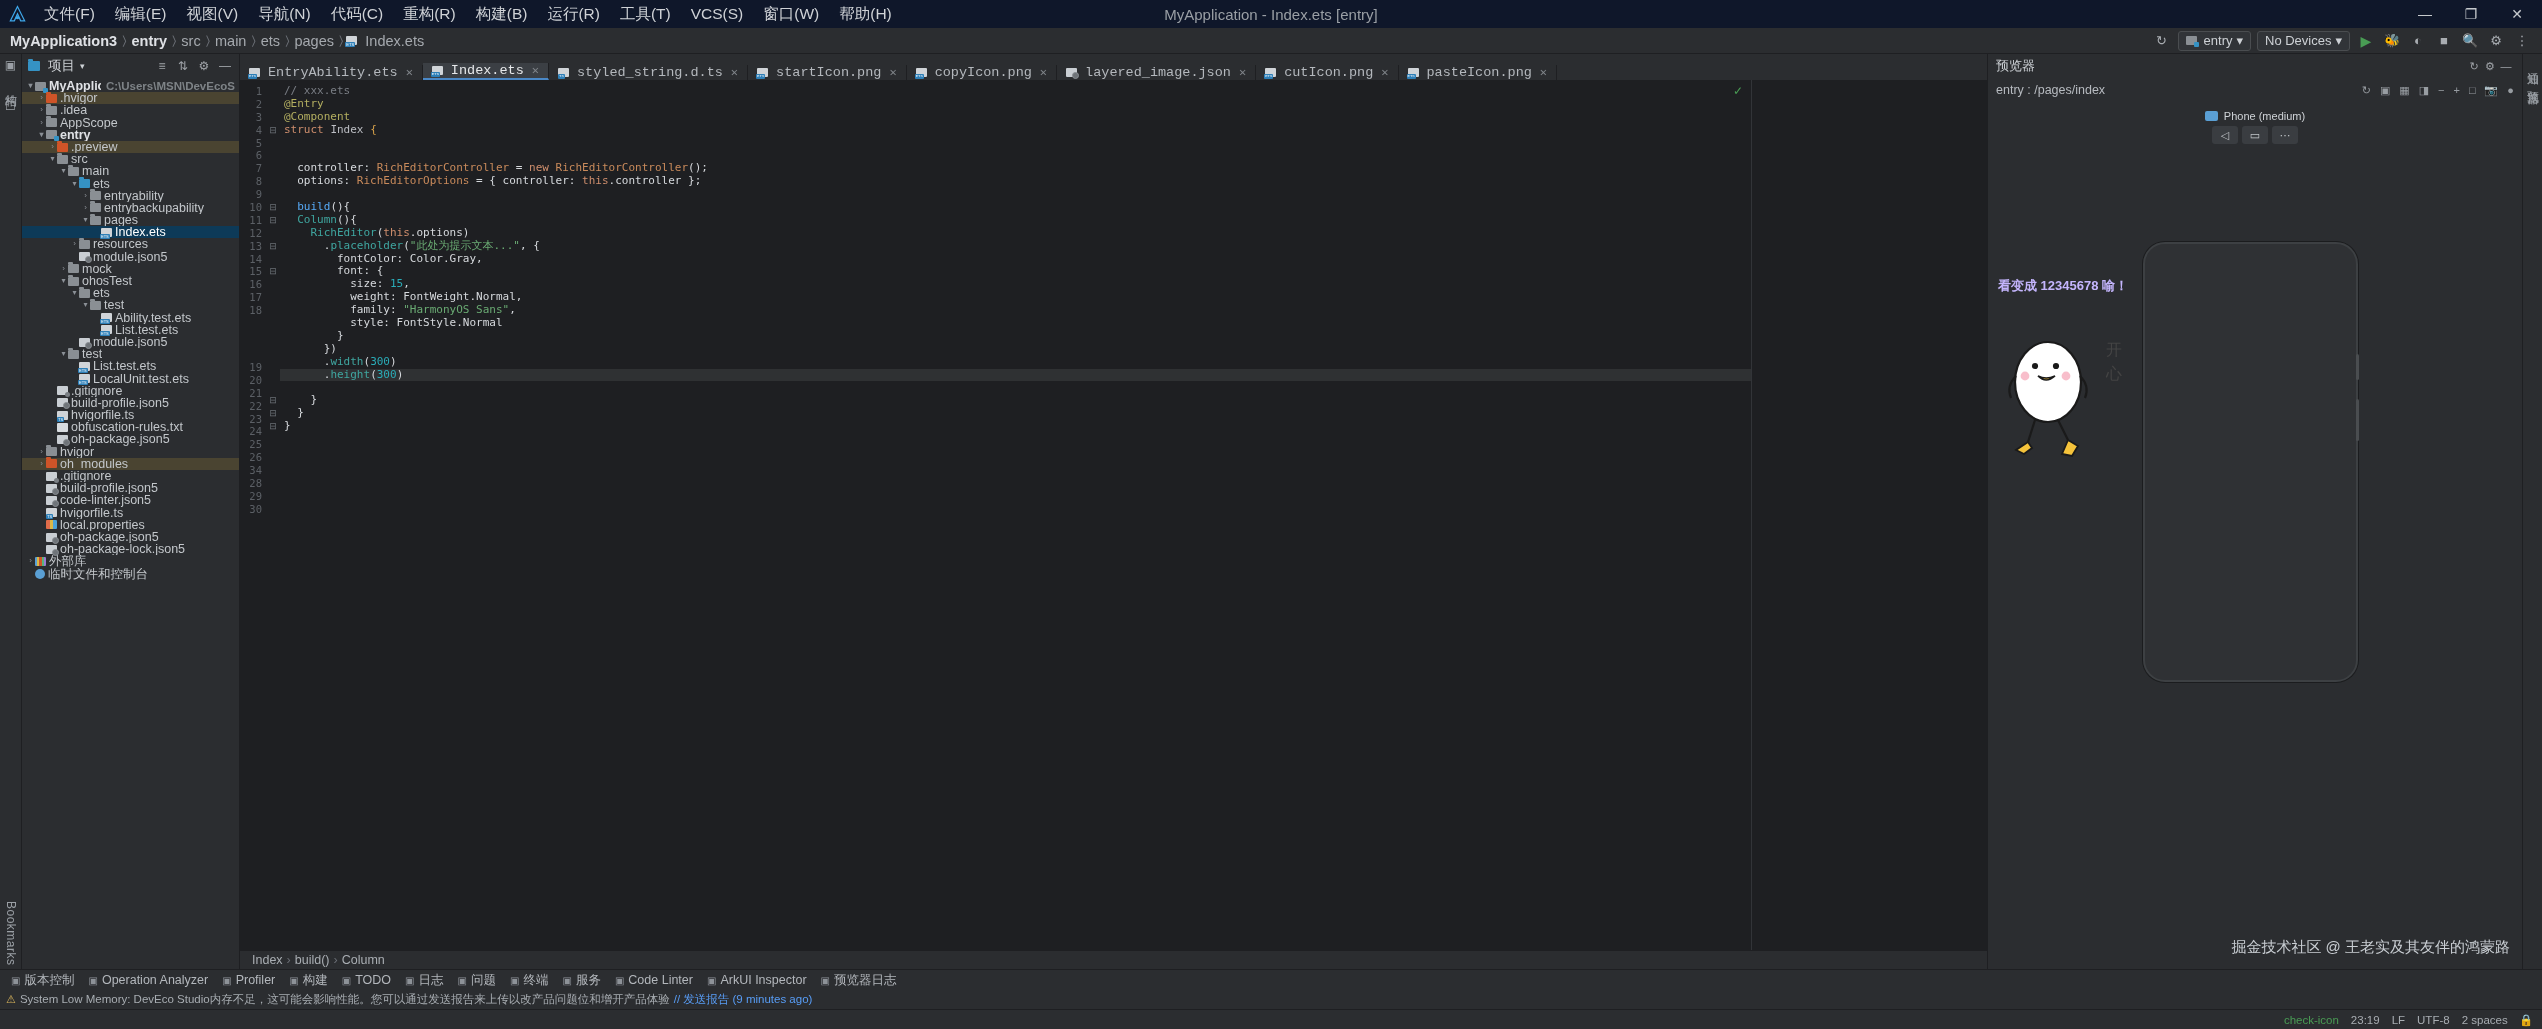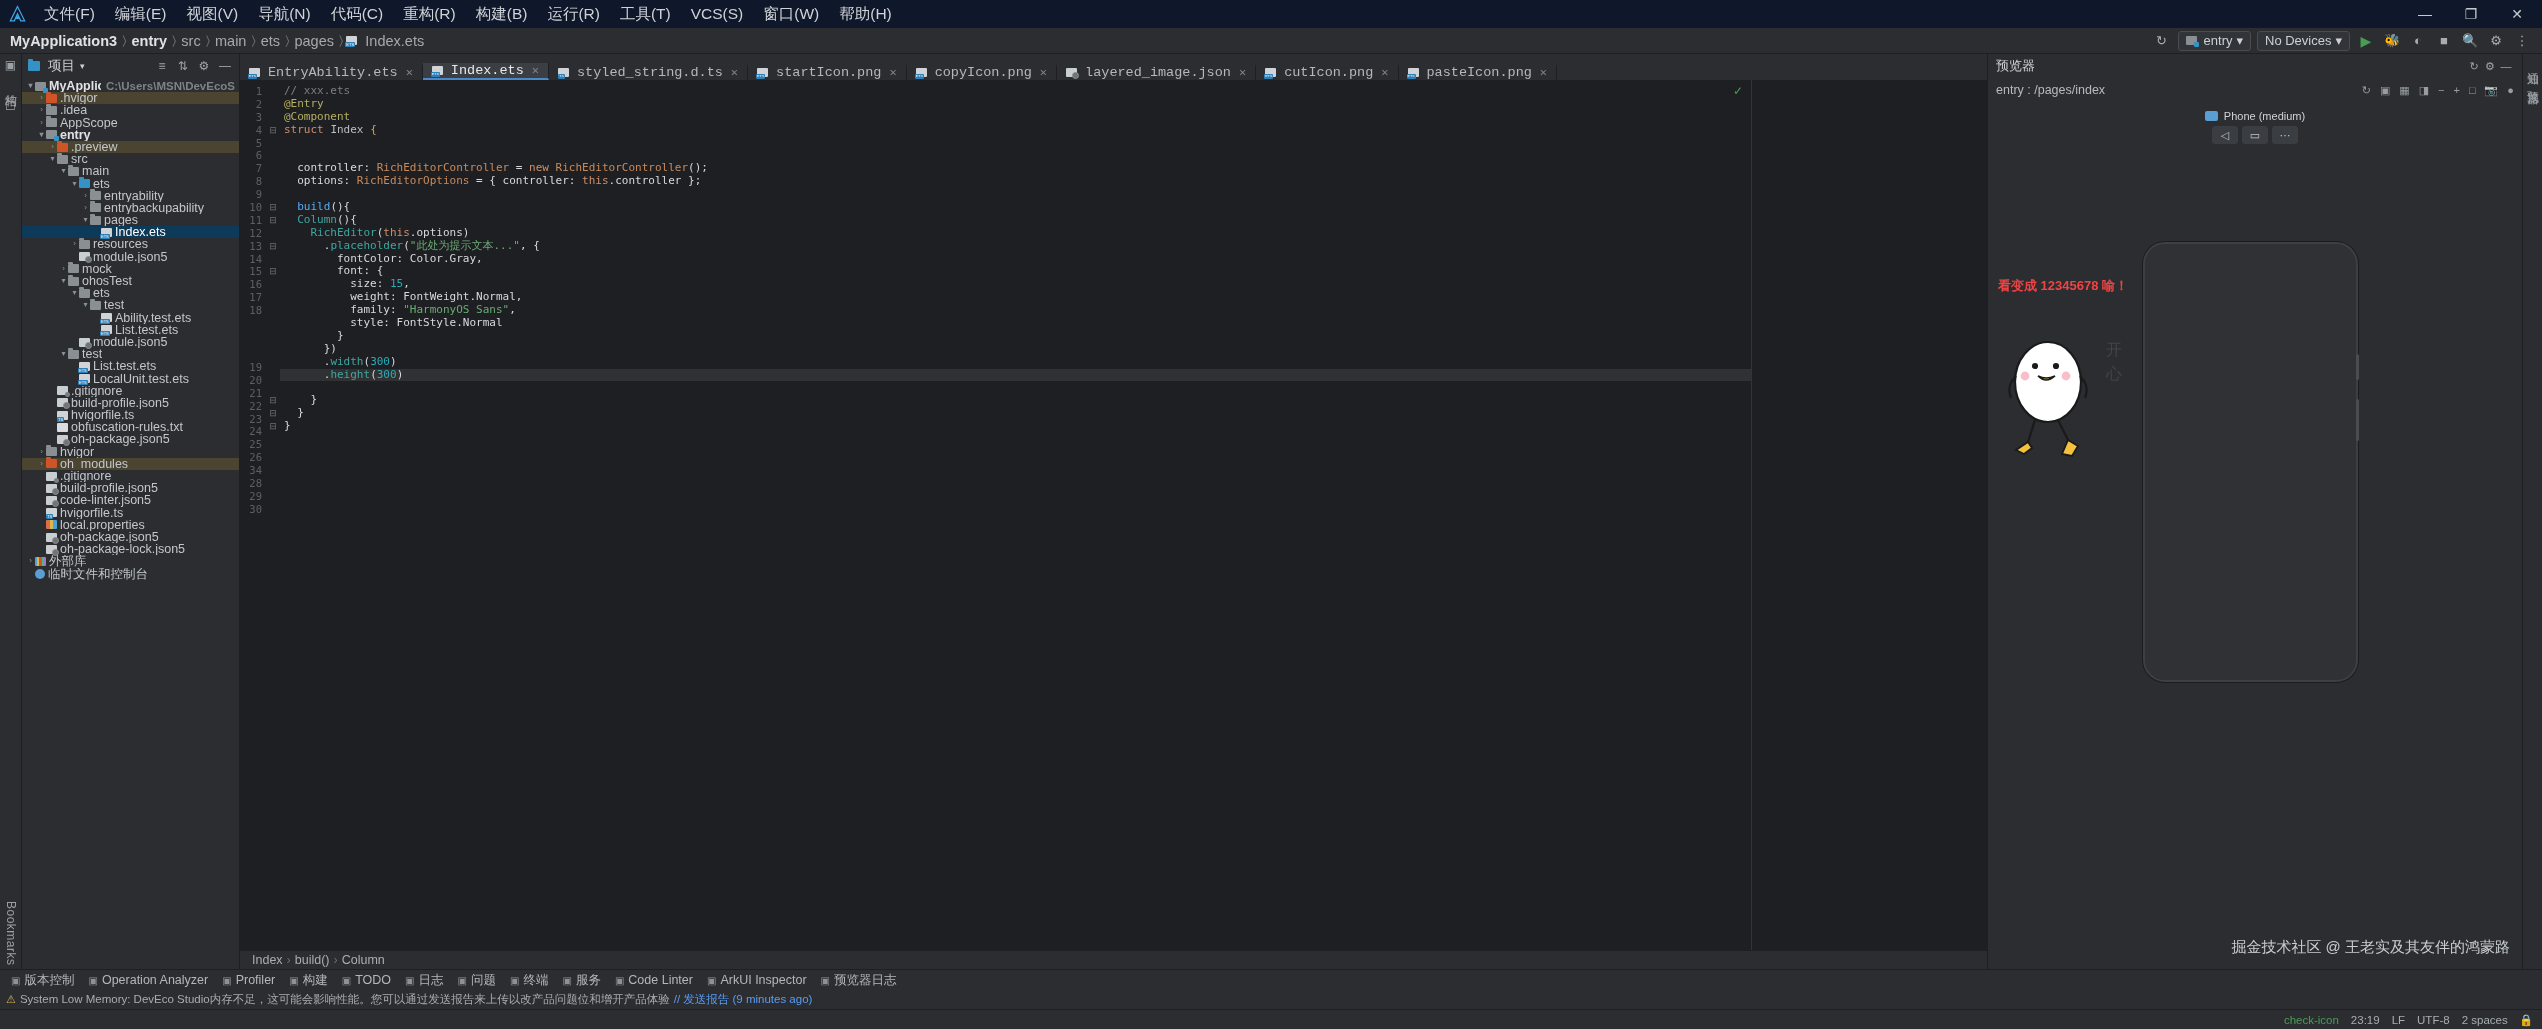--- a/index.html
+++ b/index.html
@@ -186,21 +186,21 @@
     background:#ffffff; border-radius: 14px; overflow:hidden;
   }
   .phone-input-text {
     position:absolute; left: 12px; top: 18px; font-size: 12px; color:#111; font-family:"Liberation Sans",sans-serif;
   }
   .caret { display:inline-block; width:1px; height:12px; background:#111; vertical-align:-2px; margin-left:1px;}
   .phone-btn-r { position:absolute; right:-3px; top:110px; width:3px; height:26px; background:#4a4d50; border-radius:2px;}
   .phone-btn-r2{ position:absolute; right:-3px; top:155px; width:3px; height:42px; background:#4a4d50; border-radius:2px;}
 
   .annot-red {
-    position:absolute; left: 10px; top: 125px; font-size: 13px; color:#ef4444; font-weight:bold;
+    position:absolute; left: 10px; top: 125px; font-size: 13px; color:#c4b5fd; font-weight:bold;
     white-space:nowrap;
   }
   .duck { position:absolute; left: 14px; top: 178px; width: 95px; height: 135px; }
   .kaixin { position:absolute; left: 118px; top: 186px; font-size: 16px; color:#444; line-height:24px; }
 
   .watermark {
     position:absolute; right: 12px; bottom: 12px; font-size: 15px; color:#c9ced3;
     white-space:nowrap;
   }
 
@@ -252,20 +252,21 @@
       <div class="menu-item">导航(N)</div>
       <div class="menu-item">代码(C)</div>
       <div class="menu-item">重构(R)</div>
       <div class="menu-item">构建(B)</div>
       <div class="menu-item">运行(R)</div>
       <div class="menu-item">工具(T)</div>
       <div class="menu-item">VCS(S)</div>
       <div class="menu-item">窗口(W)</div>
       <div class="menu-item">帮助(H)</div>
     </div>
+    <div class="win-title">MyApplication - Index.ets [entry]</div>
     <div class="win-ctrl">
       <div class="win-btn">—</div>
       <div class="win-btn">❐</div>
       <div class="win-btn close">✕</div>
     </div>
   </div>
 
   <div class="navbar">
     <span class="crumb bold">MyApplication3</span>
     <span class="crumb-sep">〉</span>

